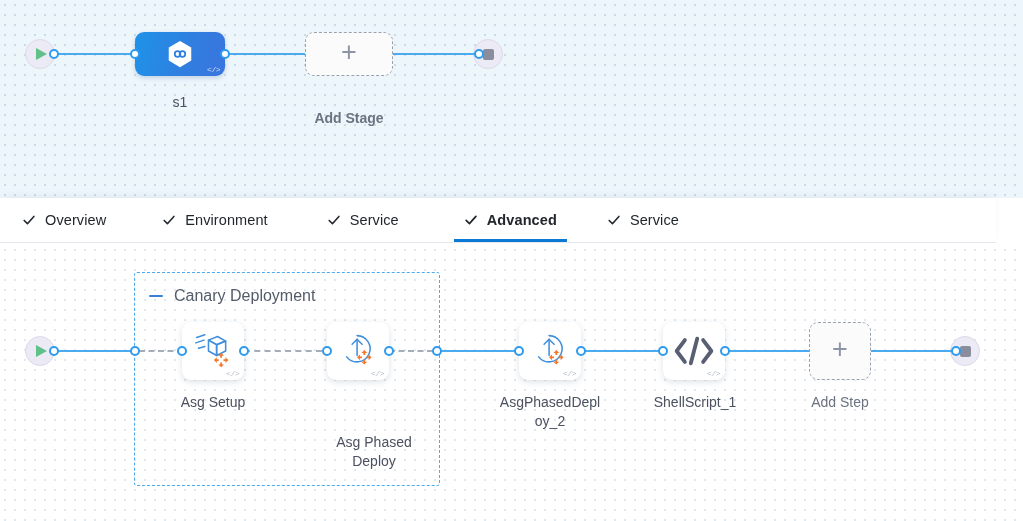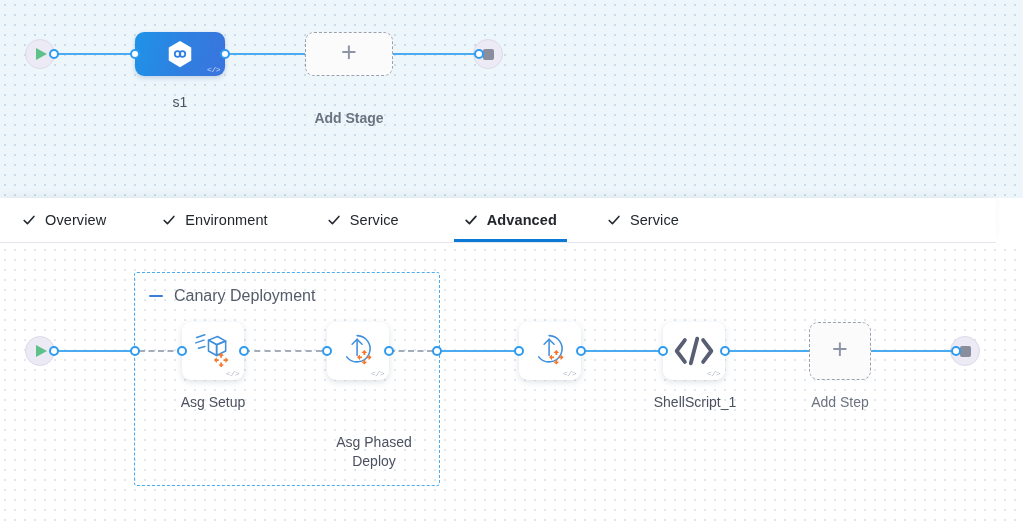--- a/index.html
+++ b/index.html
@@ -385,20 +385,21 @@
         <g fill="#f4772b">
           <path d="M29 20 l3.2 3.2 h-2.2 v2.2 h-2 v-2.2 h-2.2 Z"></path>
           <path d="M29 36 l-3.2 -3.2 h2.2 v-2.2 h2 v2.2 h2.2 Z"></path>
           <path d="M21 28 l3.2 -3.2 v2.2 h2.2 v2 h-2.2 v2.2 Z"></path>
           <path d="M37 28 l-3.2 3.2 v-2.2 h-2.2 v-2 h2.2 v-2.2 Z"></path>
         </g>
       </svg>
       <span class="code-tag">&lt;/&gt;</span>
     </div>
     <div class="port" style="left:576px; top:103px;"></div>
+    <div class="caption" style="left:494px; top:150px; width:112px;"><span>AsgPhasedDepl</span><br><span>oy_2</span></div>
 
     <div class="link" style="left:581px; top:107px; width:80px;"></div>
     <div class="port" style="left:658px; top:103px;"></div>
 
     <div class="step-card" style="left:663px; top:79px;">
       <svg width="42" height="34" viewBox="0 0 46 34">
         <g fill="none" stroke="#585f73" stroke-width="4.2" stroke-linecap="round" stroke-linejoin="round">
           <path d="M13 5 L4 17 L13 29"></path>
           <path d="M33 5 L42 17 L33 29"></path>
           <path d="M26.5 3.5 L19.5 30.5"></path>

